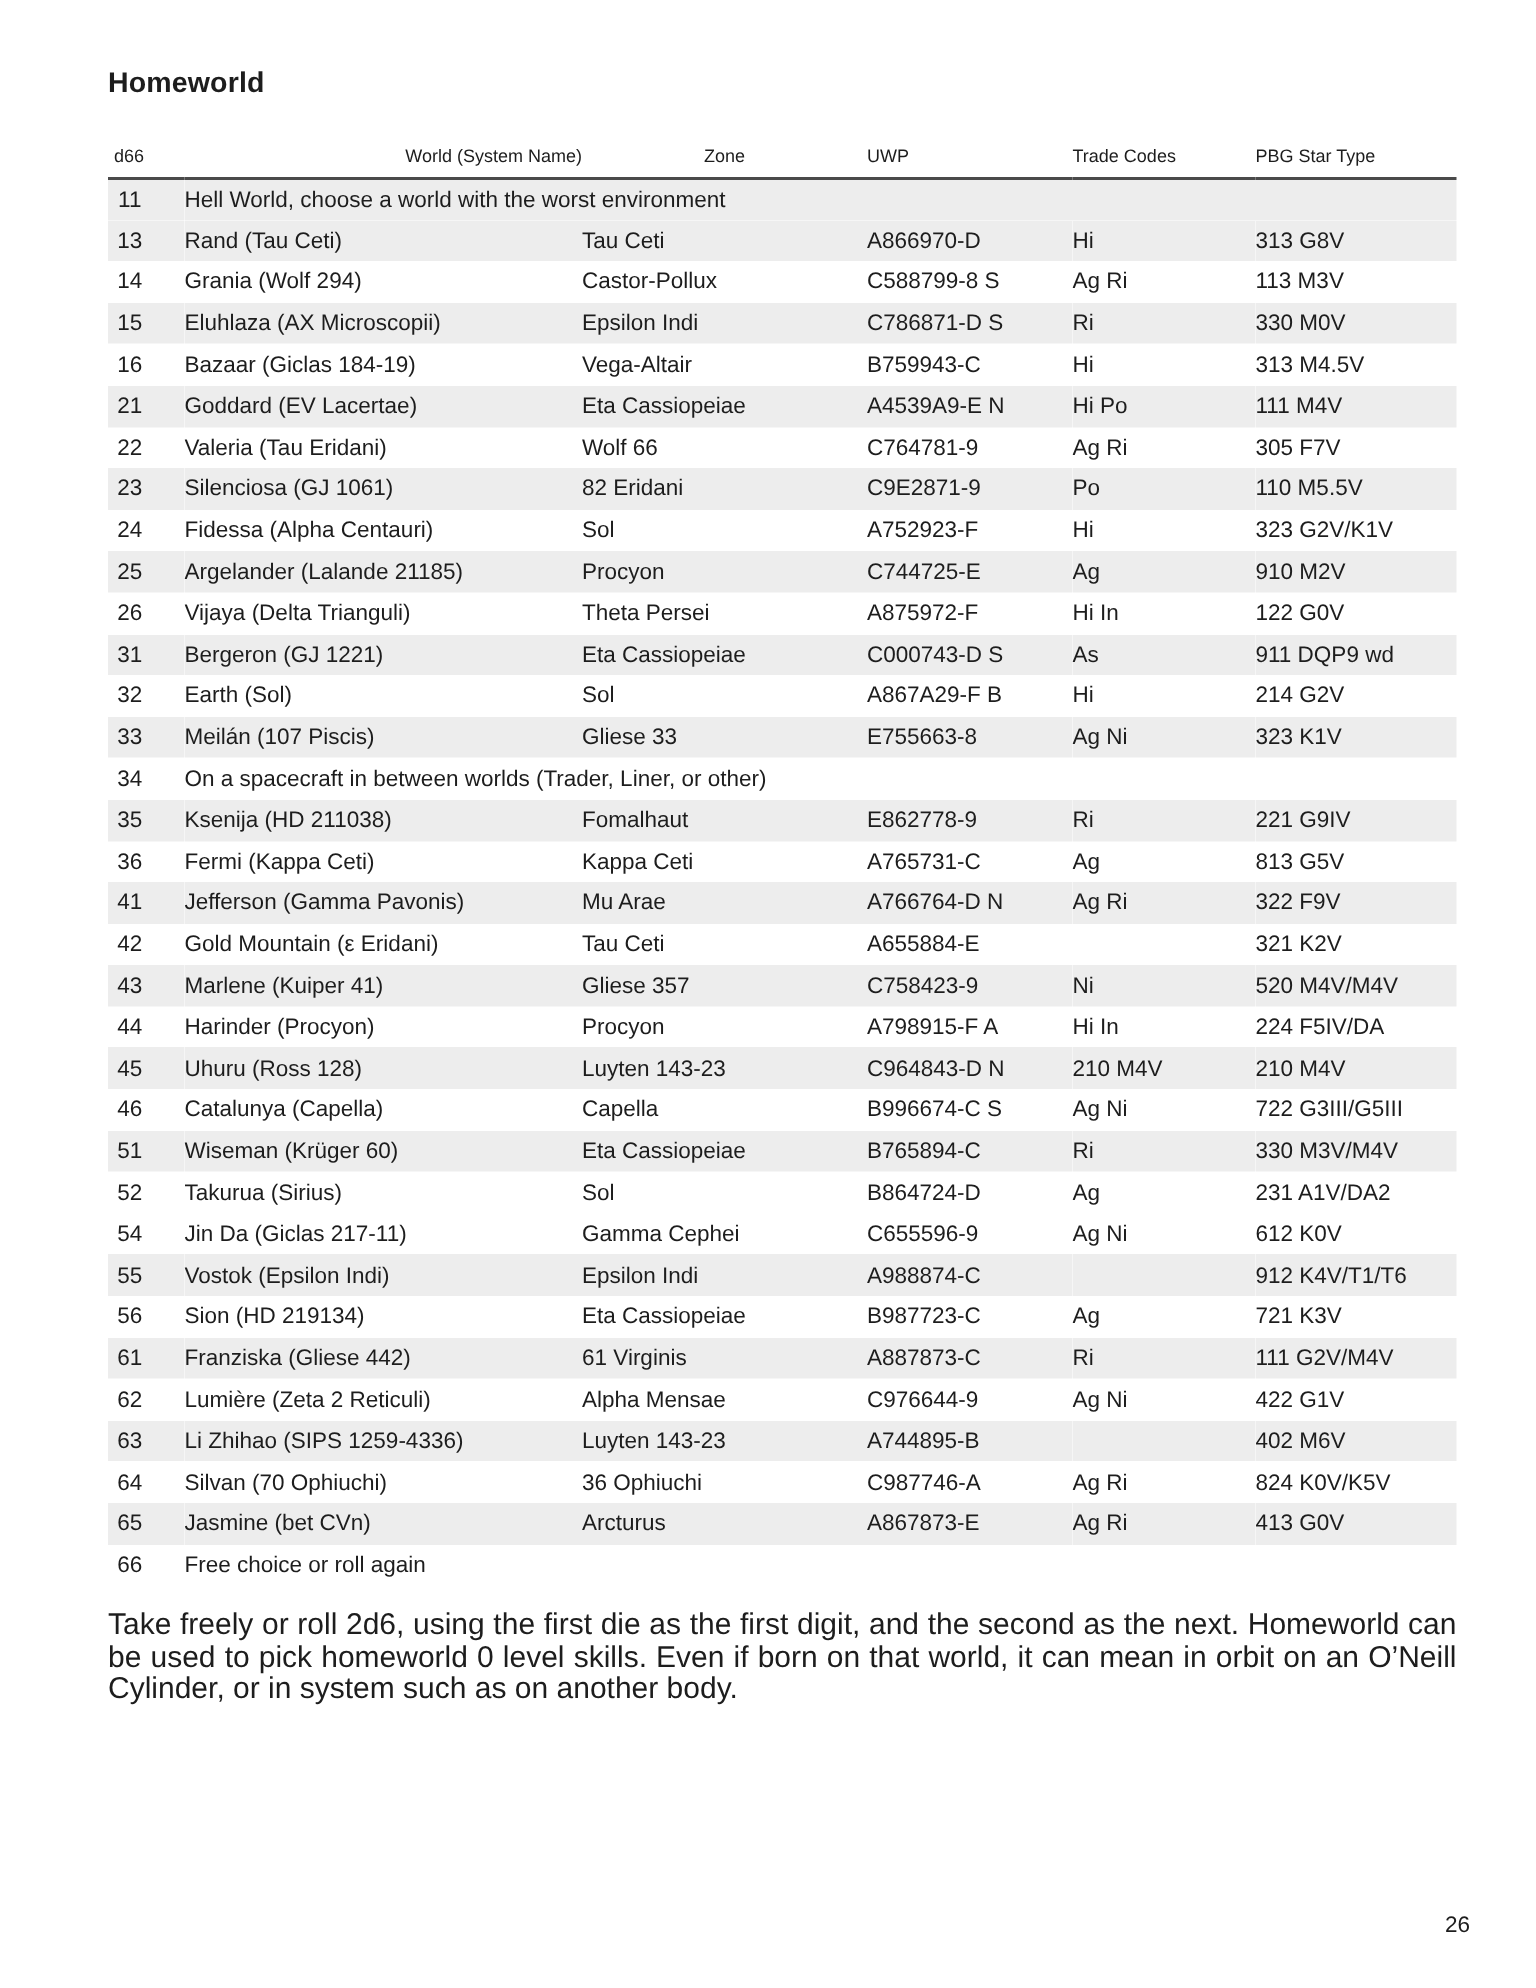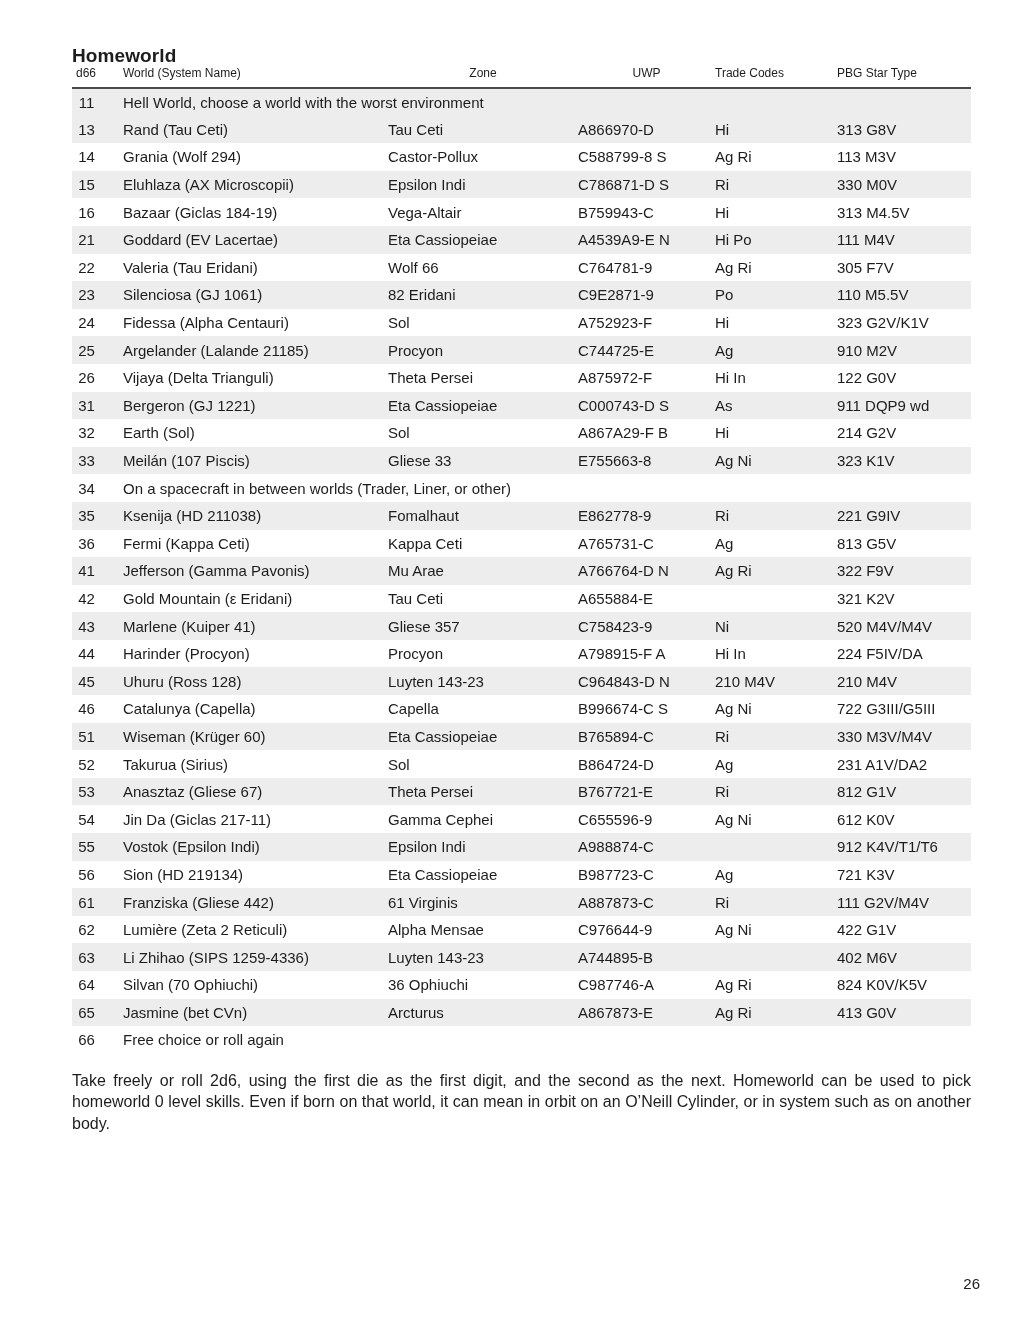--- a/index.html
+++ b/index.html
@@ -21,58 +21,58 @@
   .content {
     position: absolute;
     left: 72px;
     top: 46px;
     width: 899px;
   }
   .page-title {
     font-size: 19px;
     font-weight: 700;
     line-height: 19px;
-    margin: 0 0 1px 0;
+    margin: 0 0 32px 0;
     letter-spacing: 0.1px;
   }
   table.homeworld {
     width: 899px;
     border-collapse: collapse;
     table-layout: fixed;
     font-size: 15px;
     color: var(--ink);
   }
   thead th {
     font-weight: 400;
     font-size: 12px;
     padding: 0 0 7px 0;
     border-bottom: 2px solid var(--rule);
     vertical-align: bottom;
     white-space: nowrap;
   }
   th.h-d66   { text-align: left; padding-left: 4px; }
-  th.h-world { text-align: left; }
+  th.h-world { text-align: right; }
   th.h-zone  { text-align: center; }
-  th.h-uwp   { text-align: center; }
+  th.h-uwp   { text-align: left; }
   th.h-trade { text-align: left; }
   th.h-pbg   { text-align: left; }
   tbody td {
     height: 27.6px;
     padding: 0;
     vertical-align: middle;
     white-space: nowrap;
     overflow: hidden;
     font-size: 15px;
   }
   tbody tr.alt { background: var(--stripe); }
   td.c-d66 { text-align: center; padding-right: 22px; }
   .footnote {
     margin-top: 16px;
     width: 899px;
-    font-size: 16px;
+    font-size: 20px;
     line-height: 21.4px;
     text-align: justify;
     color: var(--ink);
   }
   .page-number {
     position: absolute;
     right: 44px;
     bottom: 33px;
     font-size: 15px;
     color: var(--ink);
@@ -289,28 +289,20 @@
           <td class="c-pbg">330 M3V/M4V</td>
         </tr>
         <tr>
           <td class="c-d66">52</td>
           <td class="c-world">Takurua (Sirius)</td>
           <td class="c-zone">Sol</td>
           <td class="c-uwp">B864724-D</td>
           <td class="c-trade">Ag</td>
           <td class="c-pbg">231 A1V/DA2</td>
         </tr>
-        <tr class="alt">
-          <td class="c-d66">53</td>
-          <td class="c-world">Anasztaz (Gliese 67)</td>
-          <td class="c-zone">Theta Persei</td>
-          <td class="c-uwp">B767721-E</td>
-          <td class="c-trade">Ri</td>
-          <td class="c-pbg">812 G1V</td>
-        </tr>
         <tr>
           <td class="c-d66">54</td>
           <td class="c-world">Jin Da (Giclas 217-11)</td>
           <td class="c-zone">Gamma Cephei</td>
           <td class="c-uwp">C655596-9</td>
           <td class="c-trade">Ag Ni</td>
           <td class="c-pbg">612 K0V</td>
         </tr>
         <tr class="alt">
           <td class="c-d66">55</td>

